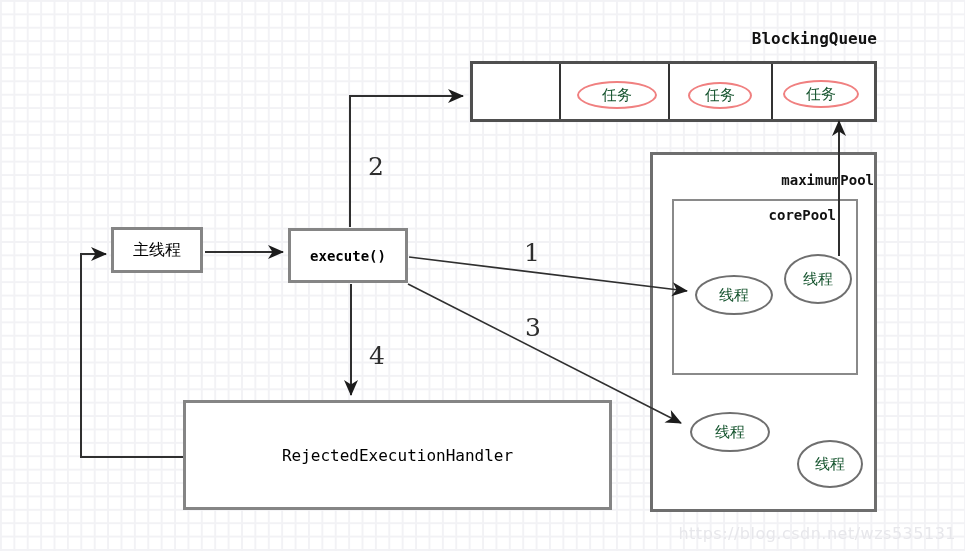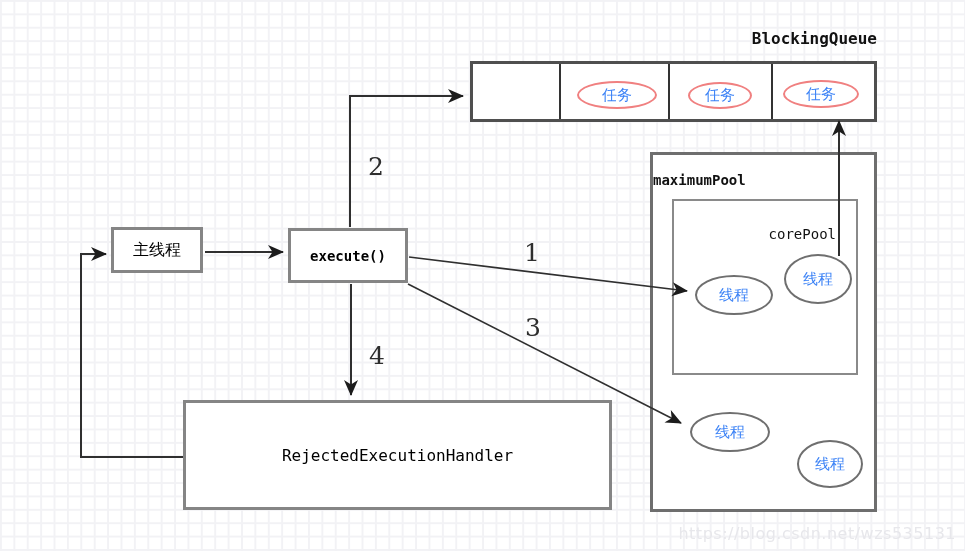--- a/index.html
+++ b/index.html
@@ -30,34 +30,34 @@
   #qcell-2{width:109px;}
   #qcell-3{width:103px;}
   #qcell-4{flex:1;}
   #queue-title{
     position:absolute;left:470px;top:29px;width:407px;text-align:right;
     font-size:16px;font-weight:bold;z-index:3;
   }
   .oval{
     position:absolute;border-radius:50%;background:#fff;
     display:flex;align-items:center;justify-content:center;
-    box-sizing:border-box;z-index:3;font-size:15px;color:#3b82f6;text-align:right;
+    box-sizing:border-box;z-index:3;font-size:15px;color:#14532d;text-align:right;
   }
   .task-oval{border:2.5px solid #f08080;}
   .thread-oval{border:2px solid #6f6f6f;font-family:Liberation Mono, monospace;}
   #task-1{left:577px;top:81px;width:80px;height:28px;}
   #task-2{left:688px;top:82px;width:64px;height:27px;}
   #task-3{left:783px;top:80px;width:76px;height:28px;}
   #main-thread-box{left:111px;top:227px;width:92px;height:46px;font-size:16px;}
   #execute-box{left:288px;top:228px;width:120px;height:55px;font-size:14px;font-weight:bold;}
   #rejected-box{left:183px;top:400px;width:429px;height:110px;font-size:16px;}
   #maximum-pool-box{left:650px;top:152px;width:227px;height:360px;border:3px solid #6e6e6e;display:block;}
-  #maximum-pool-label{margin-top:17px;text-align:left;font-size:14px;font-weight:bold;}
+  #maximum-pool-label{margin-top:17px;text-align:right;font-size:14px;font-weight:bold;}
   #core-pool-box{left:672px;top:199px;width:186px;height:176px;border:2px solid #8a8a8a;display:block;z-index:2;}
-  #core-pool-label{margin-top:25px;padding-right:20px;text-align:right;font-size:14px;font-weight:normal;}
+  #core-pool-label{margin-top:6px;padding-right:20px;text-align:right;font-size:14px;font-weight:bold;}
   #core-thread-1{left:695px;top:275px;width:78px;height:40px;}
   #core-thread-2{left:784px;top:254px;width:68px;height:50px;}
   #max-thread-1{left:690px;top:412px;width:80px;height:40px;}
   #max-thread-2{left:797px;top:440px;width:66px;height:48px;}
   #arrow-svg{position:absolute;left:0;top:0;z-index:2;}
   .step-num{
     position:absolute;z-index:3;color:#2e2e2e;
     font-family:"DejaVu Serif","Liberation Serif",serif;font-size:25px;
   }
   #step-2{left:368px;top:152px;}

